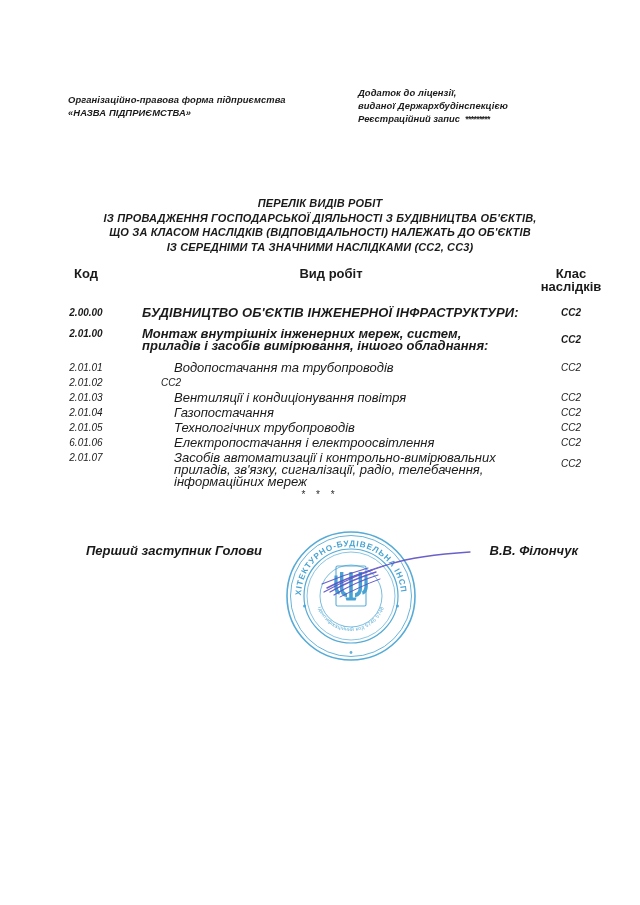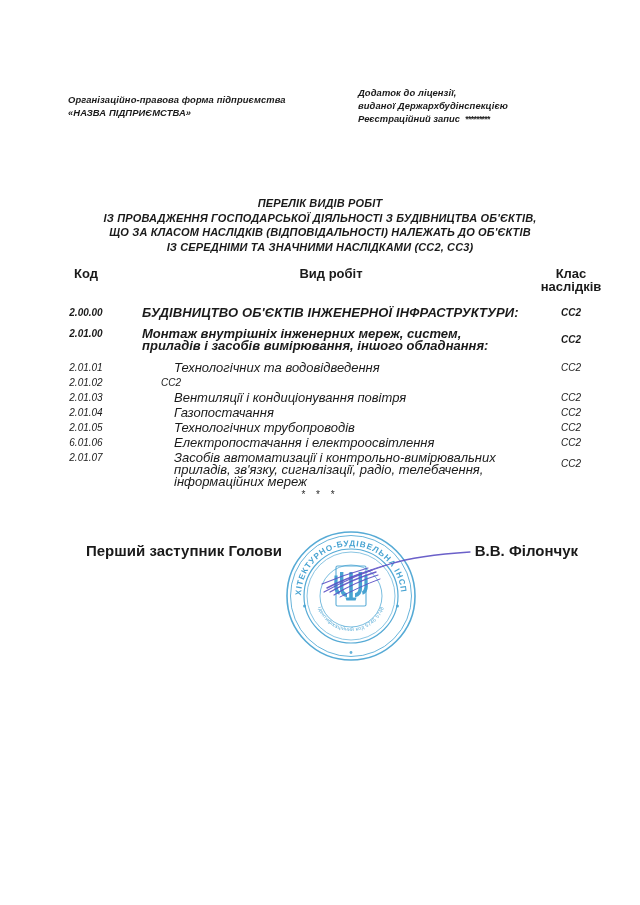--- a/index.html
+++ b/index.html
@@ -157,22 +157,23 @@
   .sig-row {
     position: absolute;
     top: 544px;
     left: 86px;
     right: 62px;
     display: flex;
     justify-content: space-between;
     align-items: flex-start;
   }
   .sig-title, .sig-name {
-    font-weight: bold;
-    font-size: 15px;
+    font-style: italic;
+    font-weight: bold;
+    font-size: 13px;
     line-height: 13px;
     white-space: nowrap;
   }
 
   
   .seal-wrap {
     position: absolute;
     left: 283px;
     top: 528px;
     width: 136px;
@@ -234,21 +235,21 @@
     </div>
 
     <div class="trow bold two-line r-gap-2">
       <div class="col-code">2.01.00</div>
       <div class="col-work">Монтаж внутрішніх інженерних мереж, систем, приладів і засобів вимірювання, іншого обладнання:</div>
       <div class="col-class">СС2</div>
     </div>
 
     <div class="trow r-gap-3">
       <div class="col-code">2.01.01</div>
-      <div class="col-work indent">Технологічних та водовідведення</div>
+      <div class="col-work indent">Водопостачання та трубопроводів</div>
       <div class="col-class">СС2</div>
     </div>
 
     <div class="trow r-gap-4">
       <div class="col-code">2.01.02</div>
       <div class="col-class">СС2</div>
     </div>
 
     <div class="trow r-gap-4">
       <div class="col-code">2.01.03</div>

